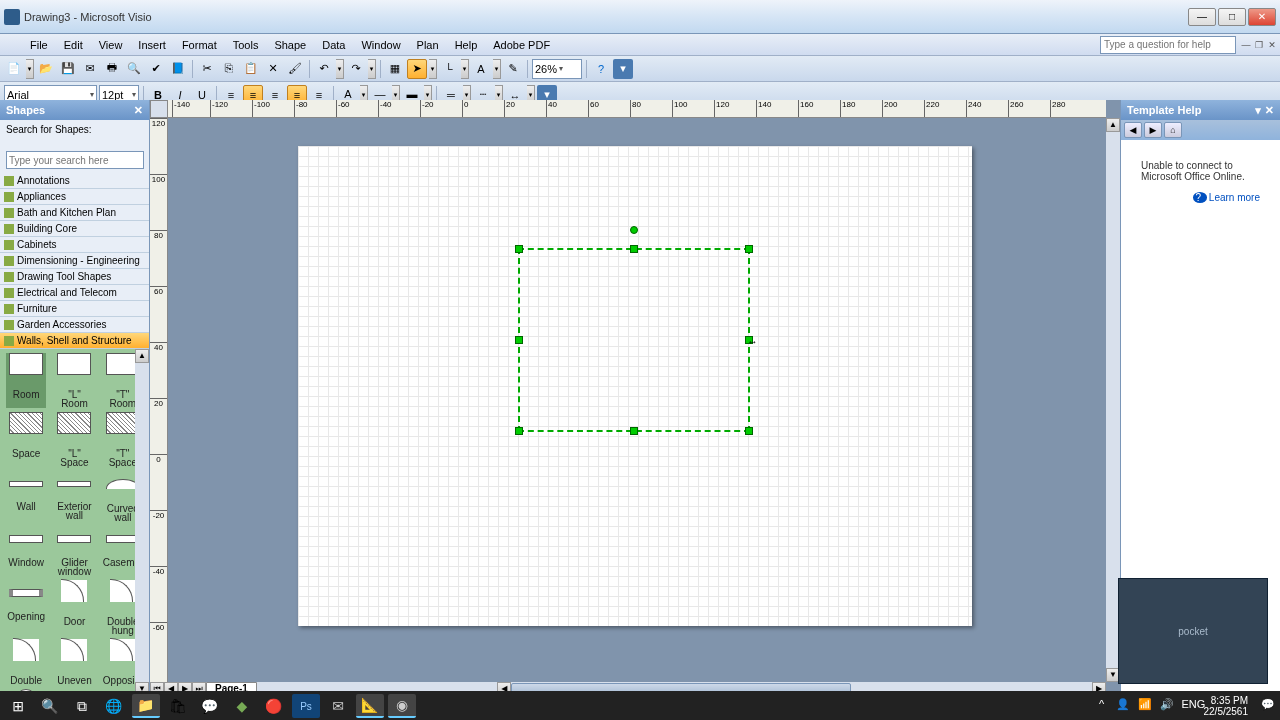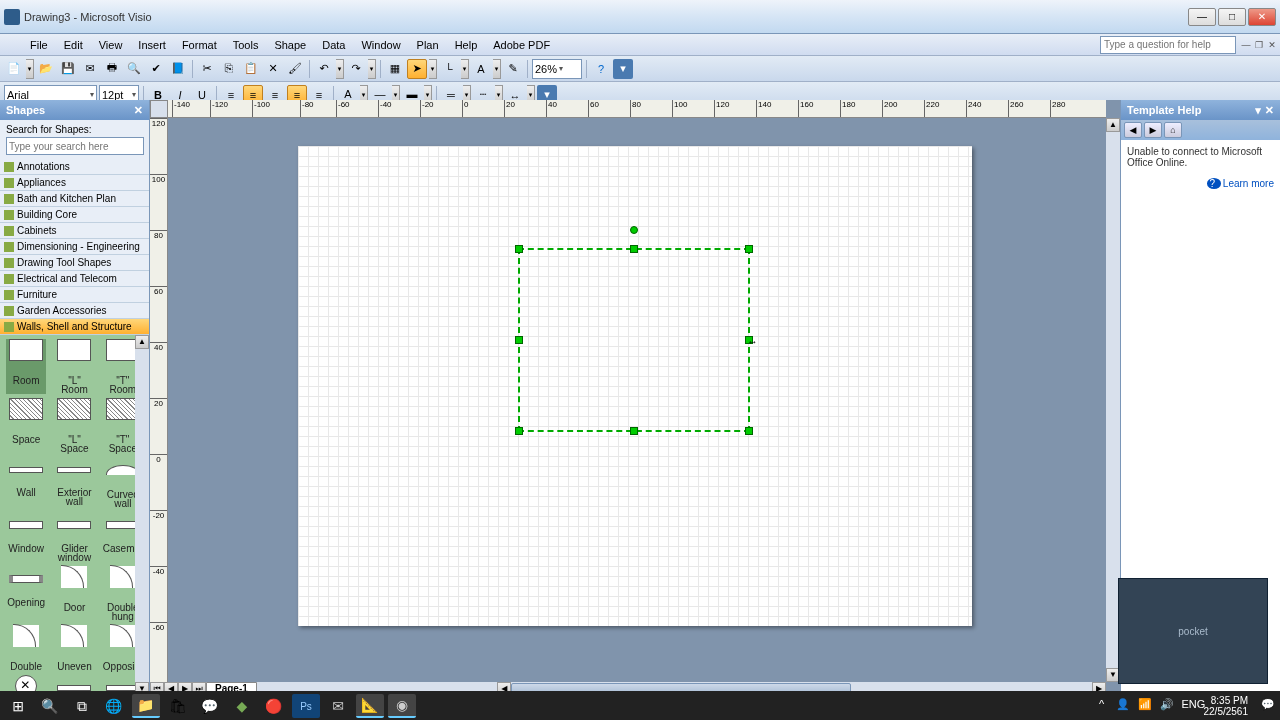--- a/index.html
+++ b/index.html
@@ -33,21 +33,21 @@
 .toolbar3 { height: 24px; background: linear-gradient(#e2ebf5,#c9d8ec); display: flex; align-items: center; padding: 0 4px; gap: 2px; border-bottom: 1px solid #a0b0c8; }
 
 
 .main { position: absolute; top: 100px; left: 0; right: 0; bottom: 24px; display: flex; }
 
 
 .shapes-panel { width: 150px; background: linear-gradient(to right,#c9d8ec,#e2ebf5); display: flex; flex-direction: column; border-right: 1px solid #7a96b8; }
 .shapes-header { height: 20px; background: linear-gradient(#8fb3dc,#6a94c8); color: #fff; font-size: 11px; font-weight: bold; padding: 3px 6px; display: flex; justify-content: space-between; align-items: center; }
 .shapes-header .close { cursor: pointer; font-size: 11px; }
 .search-section { padding: 4px 6px; background: #e8eef7; font-size: 10px; }
-.search-row { display: flex; align-items: flex-start; gap: 18px; margin-top: 2px; }
+.search-row { display: flex; align-items: flex-start; gap: 18px; margin-top: 16px; }
 .search-input { flex: 1; height: 18px; border: 1px solid #7a96b8; font-size: 10px; padding: 0 2px; color: #888; }
 .search-go { width: 18px; height: 18px; background: #4a8; border: 1px solid #286; color: #fff; font-size: 10px; text-align: center; line-height: 16px; cursor: pointer; }
 .stencil-list { background: #e8eef7; }
 .stencil-item { font-size: 10px; padding: 2px 4px; border-bottom: 1px solid #c0d0e0; cursor: pointer; display: flex; align-items: center; gap: 3px; }
 .stencil-item .sicon { width: 10px; height: 10px; background: #8a4; display: inline-block; }
 .stencil-item.active { background: linear-gradient(#ffd77a,#ffb030); }
 .shapes-grid { flex: 1; background: #9bc89b; overflow-y: auto; padding: 4px 2px; position: relative; }
 .shape-row { display: flex; justify-content: space-around; margin-bottom: 4px; }
 .shape-cell { width: 40px; text-align: center; cursor: pointer; }
 .shape-cell.selected { background: #6a9a6a; }
@@ -89,21 +89,21 @@
 .page-nav-btn { width: 14px; height: 14px; background: linear-gradient(#eee,#ccc); border: 1px solid #999; font-size: 8px; text-align: center; line-height: 12px; cursor: pointer; }
 .page-tab { height: 14px; padding: 0 8px; background: #fff; border: 1px solid #888; border-radius: 0 0 4px 4px; font-size: 10px; font-weight: bold; text-decoration: underline; line-height: 12px; cursor: pointer; }
 .hscroll-track { flex: 1; background: #d8e0ec; display: flex; align-items: center; }
 .hscroll-thumb { height: 12px; flex: 0 0 340px; margin-left: 140px; background: linear-gradient(#ccd8e8,#a8bcd4); border: 1px solid #7a96b8; border-radius: 2px; }
 
 
 .help-panel { width: 160px; background: linear-gradient(to bottom,#c9d8ec,#e2ebf5); border-left: 1px solid #7a96b8; display: flex; flex-direction: column; }
 .help-header { height: 20px; background: linear-gradient(#8fb3dc,#6a94c8); color: #fff; font-size: 11px; font-weight: bold; padding: 3px 6px; display: flex; justify-content: space-between; align-items: center; }
 .help-toolbar { height: 20px; background: linear-gradient(#a8c0dc,#8fb3dc); display: flex; align-items: center; gap: 2px; padding: 0 3px; }
 .help-nav-btn { width: 18px; height: 16px; background: linear-gradient(#eef,#ccd); border: 1px solid #7a96b8; border-radius: 2px; font-size: 9px; text-align: center; line-height: 14px; cursor: pointer; }
-.help-content { padding: 6px; font-size: 10px; color: #333; background: #fff; flex: 1; }
+.help-content { padding: 20px; font-size: 10px; color: #333; background: #fff; flex: 1; }
 .help-learn { color: #0050c0; font-size: 10px; text-align: right; margin-top: 10px; cursor: pointer; }
 .help-learn::before { content: '? '; background: #0050c0; color: #fff; border-radius: 50%; padding: 0 3px; margin-right: 2px; }
 
 
 .statusbar { position: absolute; bottom: 0; left: 0; right: 0; height: 24px; background: linear-gradient(to right, #e2ebf5 0%, #e2ebf5 45%, #3a6ea5 45%); display: flex; align-items: center; font-size: 11px; }
 .status-cell { padding: 0 24px; color: #333; font-size: 11px; }
 
 
 .taskbar { position: absolute; bottom: -1px; left: 0; right: 0; height: 30px; background: #222; display: flex; align-items: center; padding: 0 4px; gap: 4px; z-index: 100; }
 .task-icon { width: 28px; height: 24px; display: flex; align-items: center; justify-content: center; font-size: 14px; cursor: pointer; border-radius: 2px; }
@@ -403,21 +403,21 @@
       </div>
     </div>
   </div>
 
   <div class="canvas-area">
     <div class="ruler-corner"></div>
     <div class="ruler-h" id="ruler-h">
         <div class="tick" style="left: 4px;">-140</div>
         <div class="tick" style="left: 42px;">-120</div>
         <div class="tick" style="left: 84px;">-100</div>
-        <div class="tick" style="left: 132px;">-80</div>
+        <div class="tick" style="left: 126px;">-80</div>
         <div class="tick" style="left: 168px;">-60</div>
         <div class="tick" style="left: 210px;">-40</div>
         <div class="tick" style="left: 252px;">-20</div>
         <div class="tick" style="left: 294px;">0</div>
         <div class="tick" style="left: 336px;">20</div>
         <div class="tick" style="left: 378px;">40</div>
         <div class="tick" style="left: 420px;">60</div>
         <div class="tick" style="left: 462px;">80</div>
         <div class="tick" style="left: 504px;">100</div>
         <div class="tick" style="left: 546px;">120</div>

